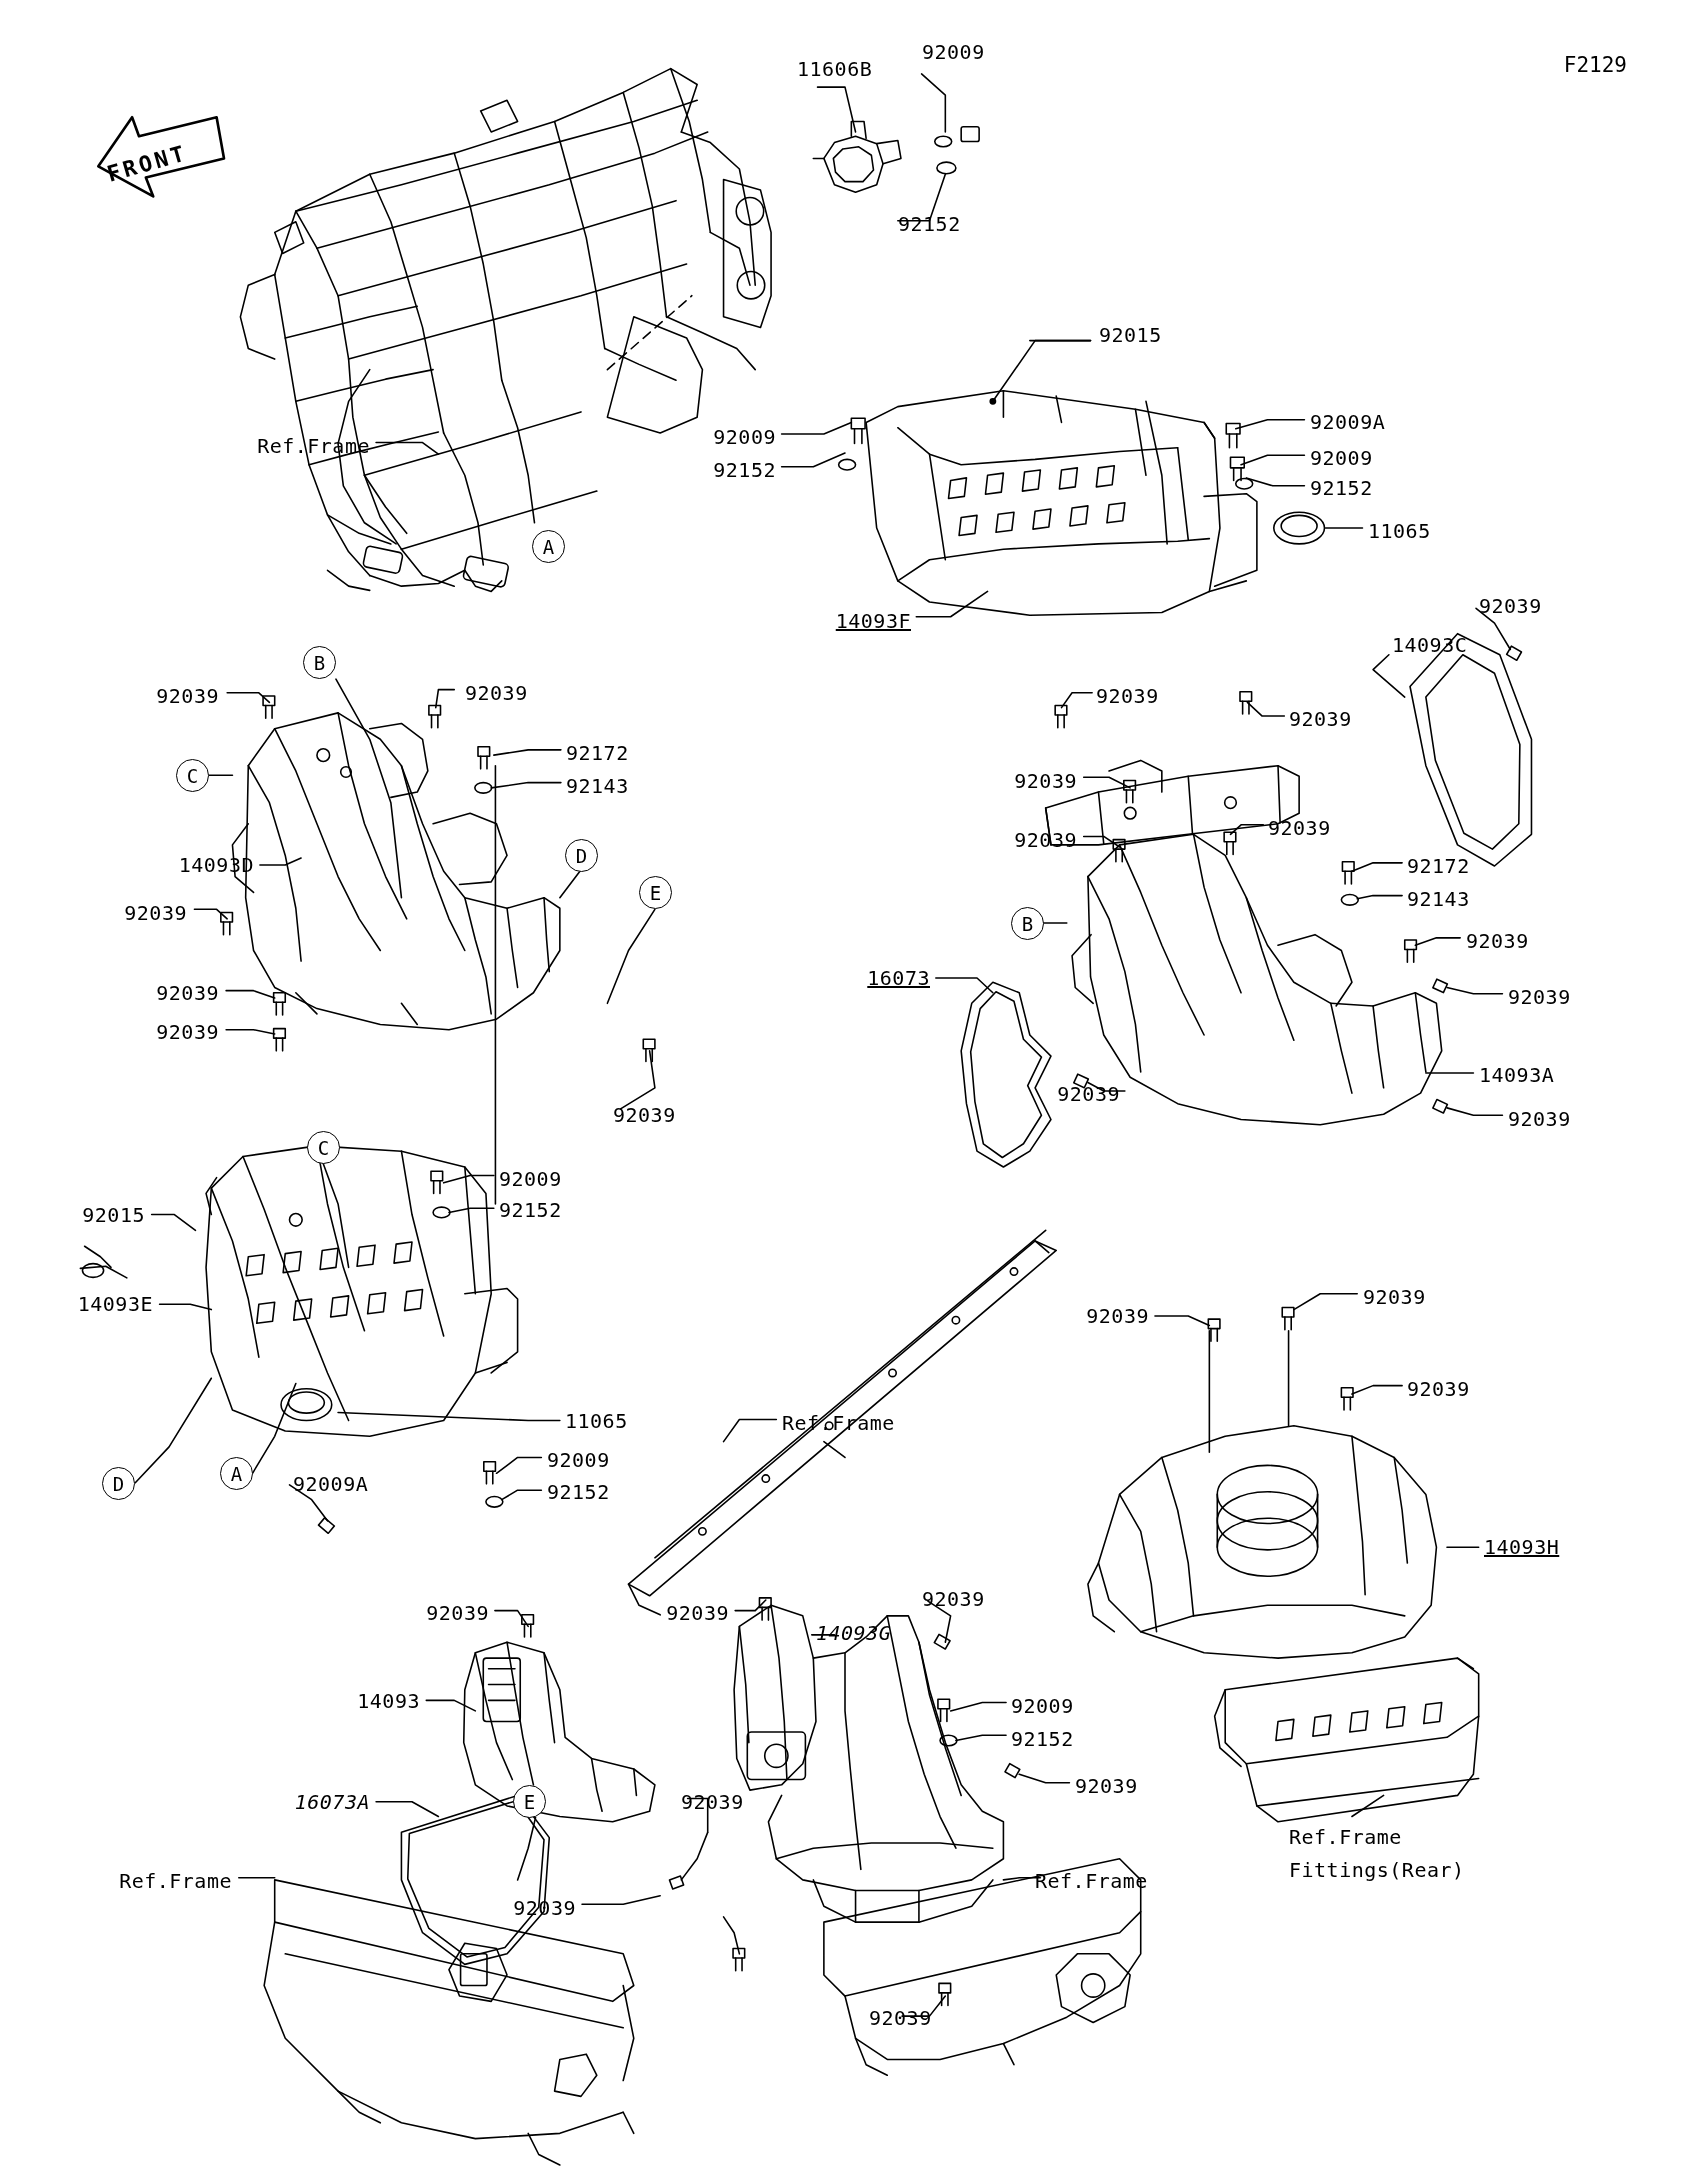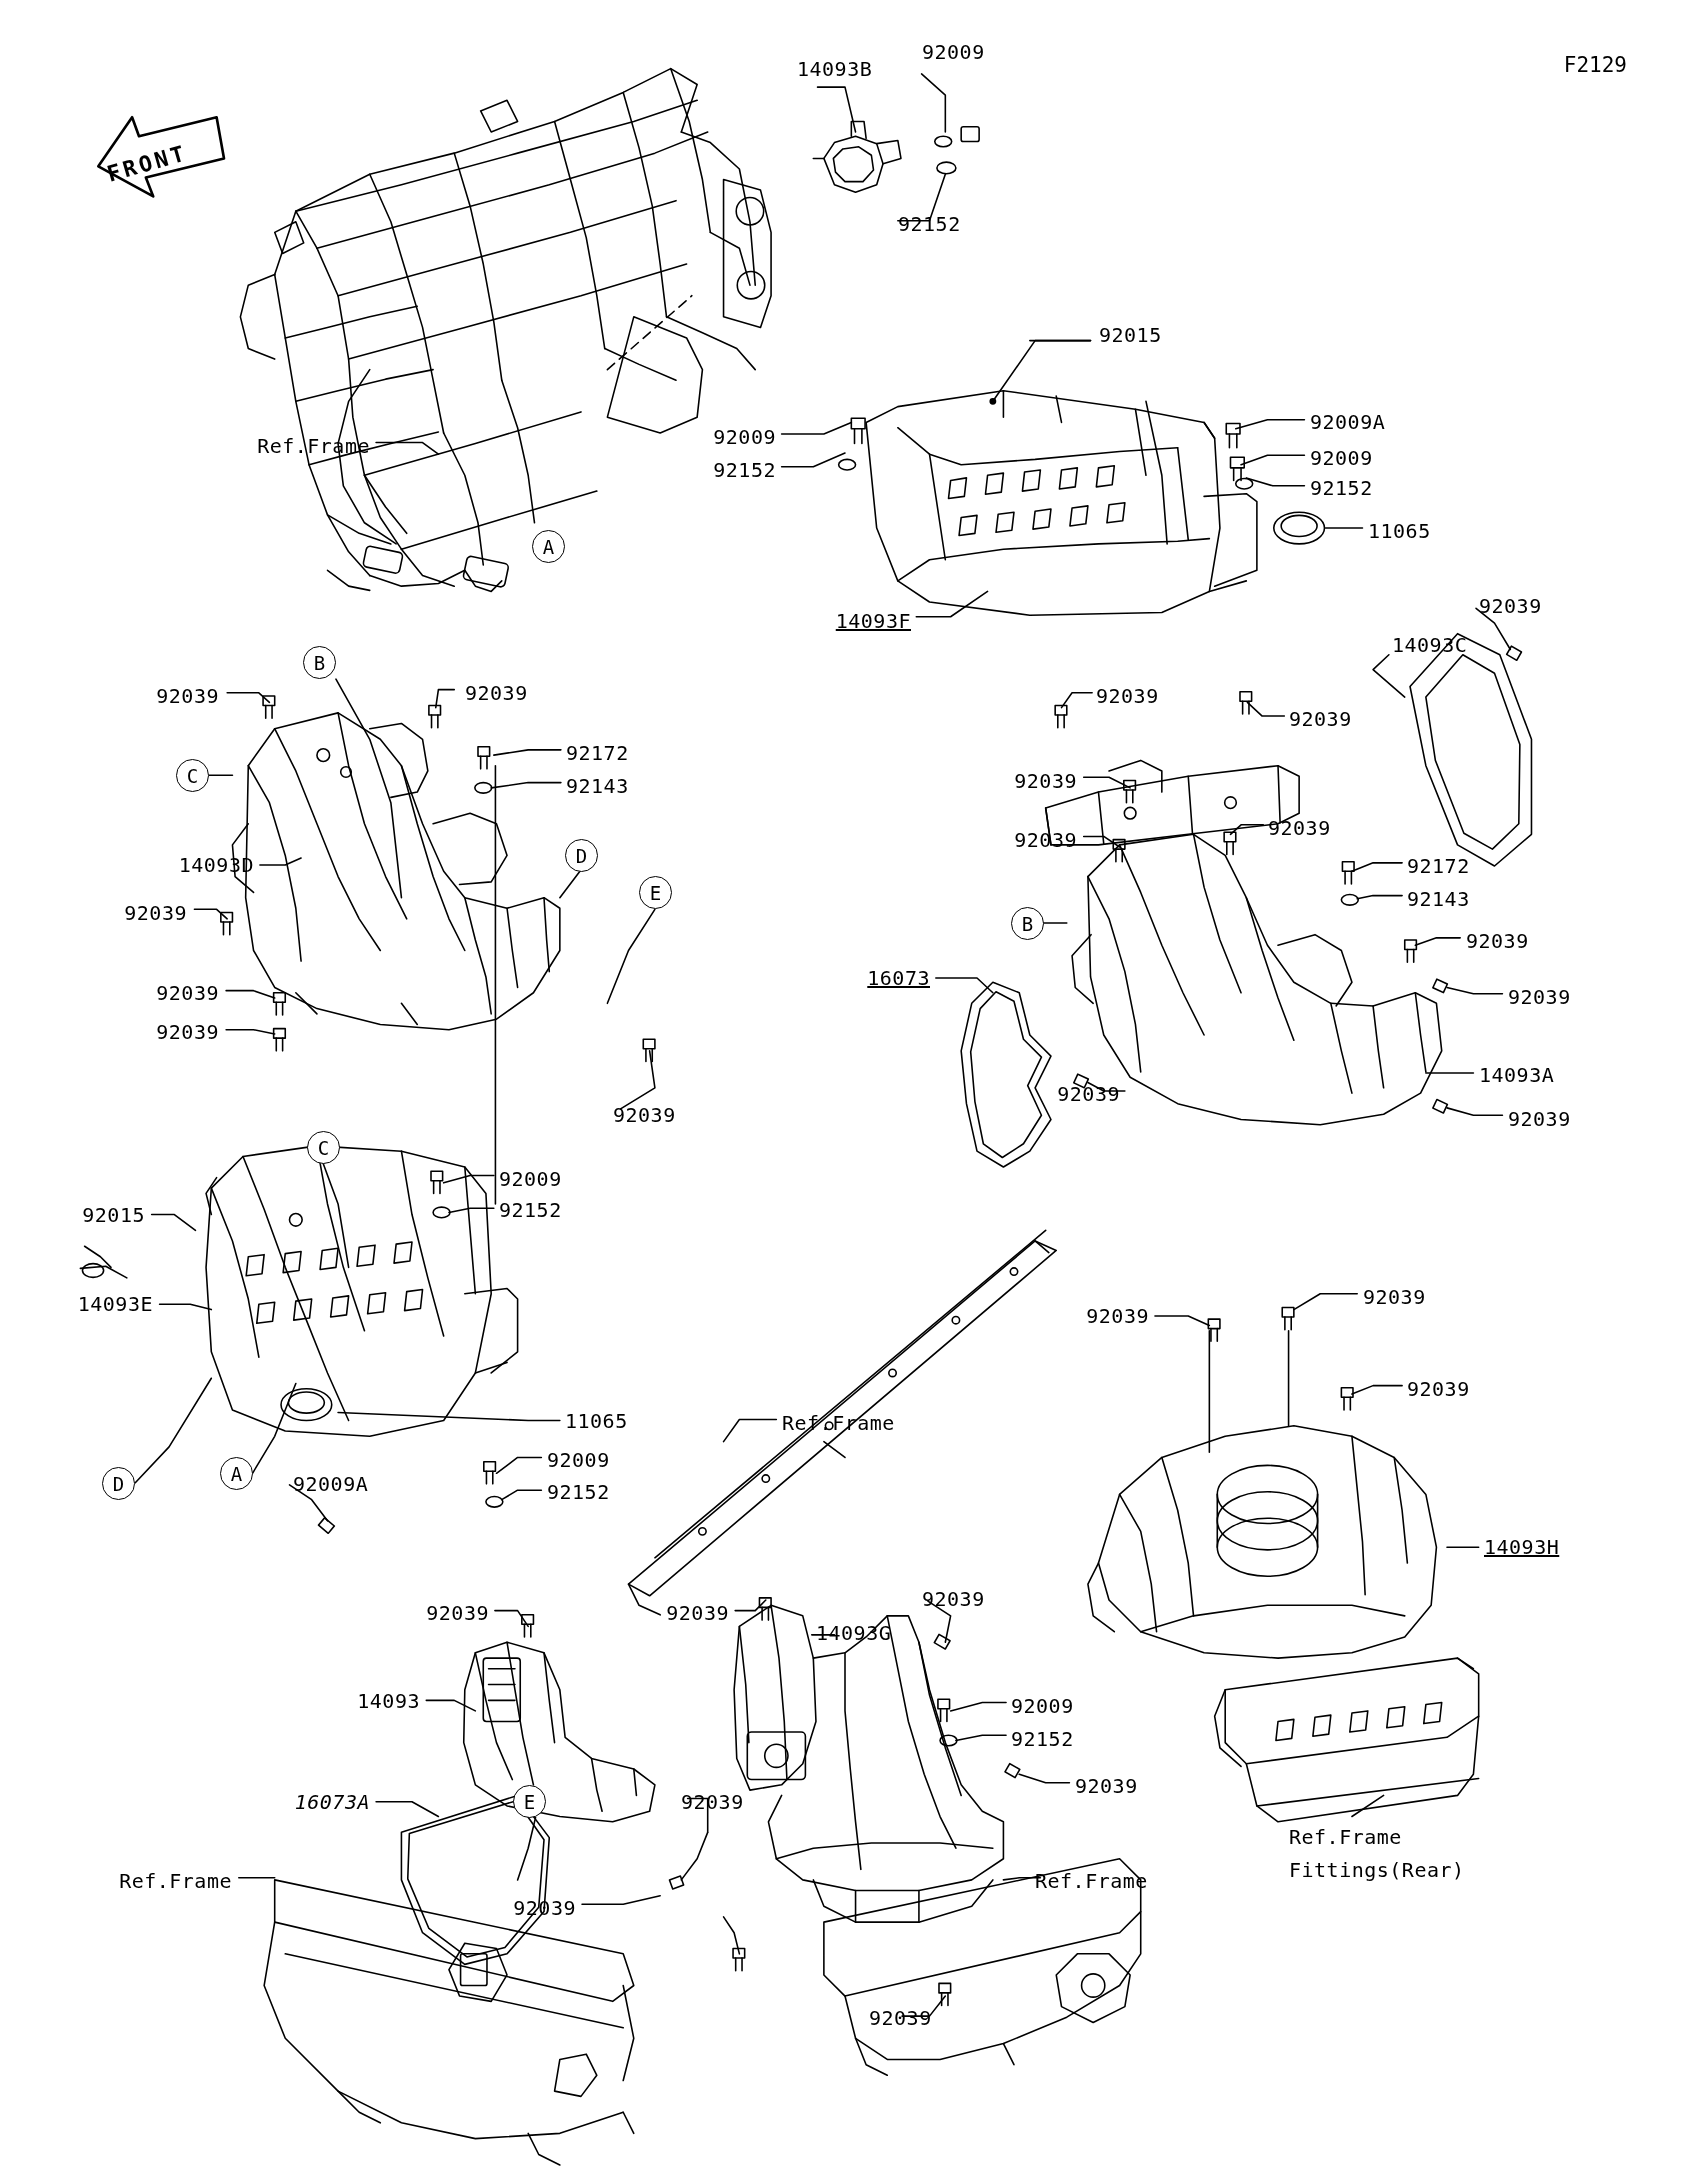--- a/index.html
+++ b/index.html
@@ -509,21 +509,21 @@
       </g>
 
     </g>
   </svg>
 
   <div class="front-arrow"></div>
   <div class="front-text">FRONT</div>
   <div class="code">F2129</div>
 
   <div id="callout-layer">
-      <div class="label" style="left: 797px; top: 59px;">14093B</div>
+      <div class="label" style="left: 797px; top: 59px;">11606B</div>
       <div class="label" style="left: 922px; top: 42px;">92009</div>
       <div class="label" style="left: 898px; top: 214px;">92152</div>
       <div class="label" style="left: 1099px; top: 325px;">92015</div>
       <div class="label" style="left: 1310px; top: 412px;">92009A</div>
       <div class="label" style="left: 1310px; top: 448px;">92009</div>
       <div class="label" style="left: 1310px; top: 478px;">92152</div>
       <div class="label" style="left: 1368px; top: 521px;">11065</div>
       <div class="label r" style="left: 776px; top: 427px;">92009</div>
       <div class="label r" style="left: 776px; top: 460px;">92152</div>
       <div class="label r" style="left: 911px; top: 611px; text-decoration: underline;">14093F</div>
@@ -565,21 +565,21 @@
       <div class="label r" style="left: 1149px; top: 1306px;">92039</div>
       <div class="label" style="left: 1407px; top: 1379px;">92039</div>
       <div class="label" style="left: 1484px; top: 1537px; text-decoration: underline;">14093H</div>
       <div class="label" style="left: 1289px; top: 1827px;">Ref.Frame</div>
       <div class="label" style="left: 1289px; top: 1860px;">Fittings(Rear)</div>
       <div class="label r" style="left: 489px; top: 1603px;">92039</div>
       <div class="label r" style="left: 420px; top: 1691px;">14093</div>
       <div class="label r" style="left: 370px; top: 1792px; font-style: italic;">16073A</div>
       <div class="label r" style="left: 232px; top: 1871px;">Ref.Frame</div>
       <div class="label r" style="left: 729px; top: 1603px;">92039</div>
-      <div class="label" style="left: 816px; top: 1623px;">14093G</div>
+      <div class="label" style="left: 816px; top: 1623px; font-style: italic;">14093G</div>
       <div class="label" style="left: 922px; top: 1589px;">92039</div>
       <div class="label" style="left: 1011px; top: 1696px;">92009</div>
       <div class="label" style="left: 1011px; top: 1729px;">92152</div>
       <div class="label" style="left: 1075px; top: 1776px;">92039</div>
       <div class="label" style="left: 681px; top: 1792px;">92039</div>
       <div class="label r" style="left: 576px; top: 1898px;">92039</div>
       <div class="label" style="left: 869px; top: 2008px;">92039</div>
       <div class="label" style="left: 1035px; top: 1871px;">Ref.Frame</div>
     </div>
   <div id="balloon-layer">

